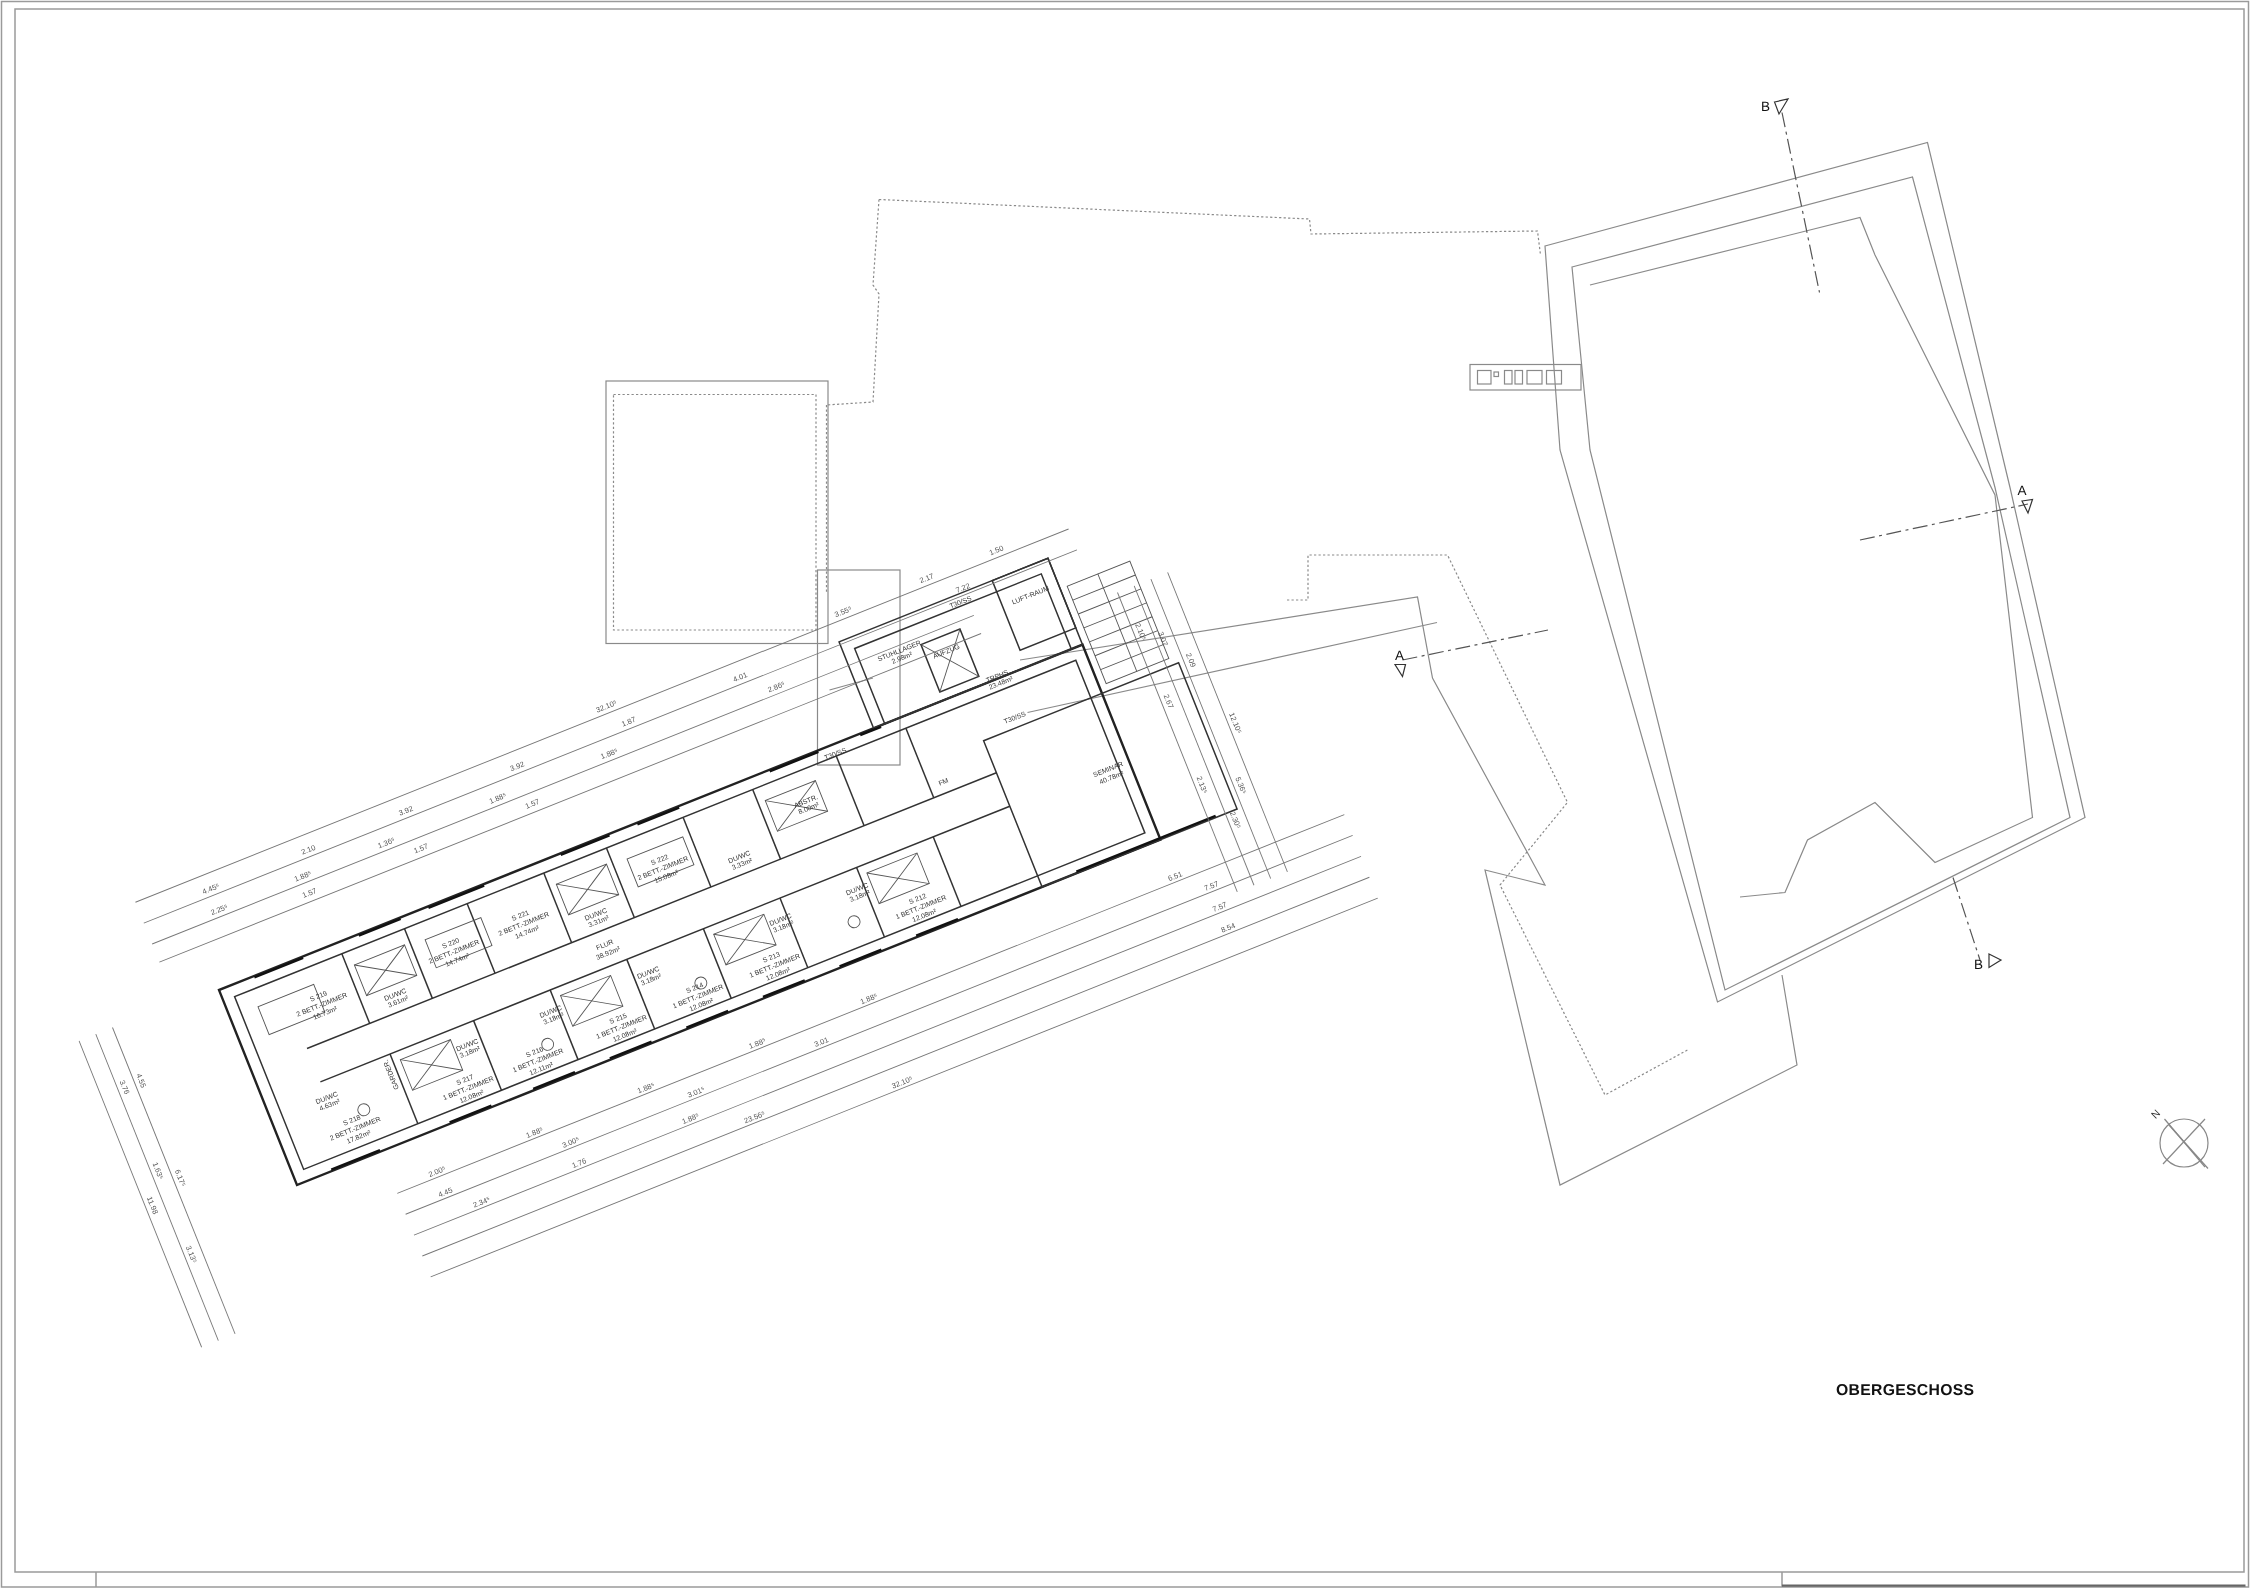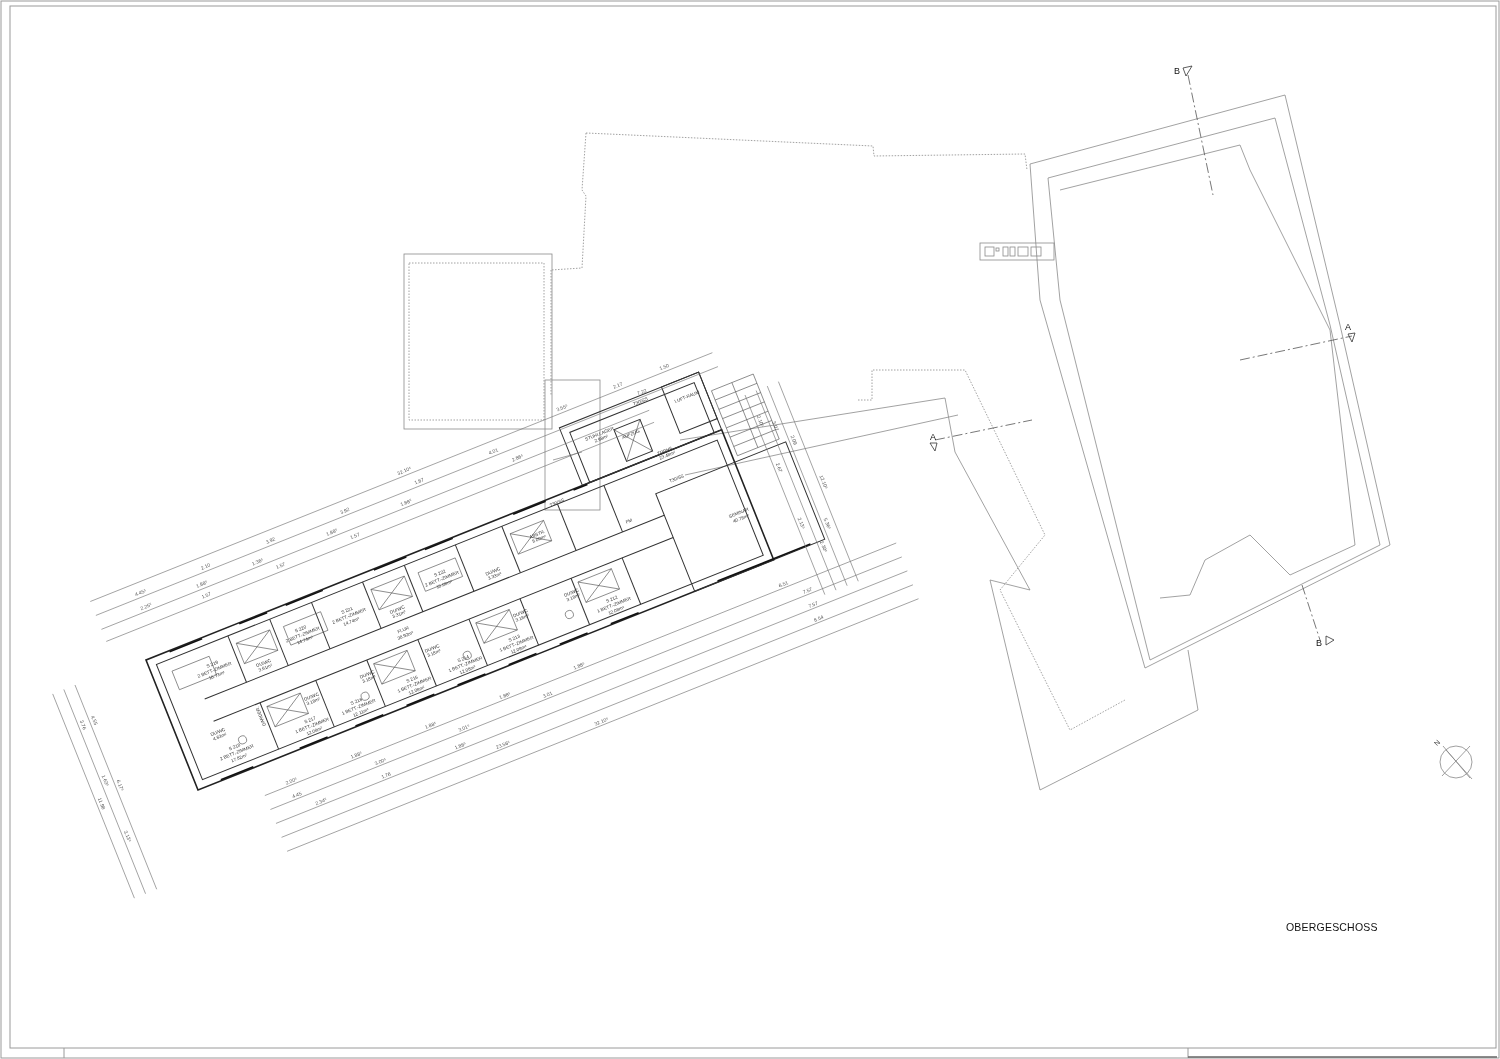--- a/index.html
+++ b/index.html
@@ -9,21 +9,21 @@
   .ghost { fill: none; stroke: #8a8a8a; stroke-width: 0.8; }
   .dotted { fill: none; stroke: #8a8a8a; stroke-width: 0.8; stroke-dasharray: 1.5 1.5; }
   .wall { fill: none; stroke: #333; stroke-width: 1; }
   .wall-thick { fill: none; stroke: #222; stroke-width: 1.6; }
   .thin { fill: none; stroke: #555; stroke-width: 0.6; }
   .dim { fill: none; stroke: #777; stroke-width: 0.6; }
   .section { fill: none; stroke: #555; stroke-width: 0.8; stroke-dasharray: 10 3 2 3; }
   .room-label { font-size: 4.6px; fill: #333; text-anchor: middle; }
   .dim-label { font-size: 5px; fill: #555; text-anchor: middle; }
   .sec-label { font-size: 9px; fill: #111; font-family: "Liberation Sans", sans-serif; }
-  .title-label { position: absolute; left: 1286px; top: 921px; font-size: 10.5px; color: #111; letter-spacing: 0.2px; }
+  .title-label { position: absolute; left: 1224px; top: 921px; font-size: 10.5px; color: #111; letter-spacing: 0.2px; font-weight: bold; }
 </style>
 </head>
 <body>
 
 <svg width="1500" height="1059" viewBox="0 0 1500 1059">
 
   <rect class="frame" x="10" y="6" width="1486" height="1042"></rect>
   <rect class="frame" x="1" y="1" width="1498" height="1057"></rect>
   <line class="frame" x1="64" y1="1048" x2="64" y2="1058"></line>
   <line class="frame" x1="1188" y1="1048" x2="1188" y2="1058"></line>

